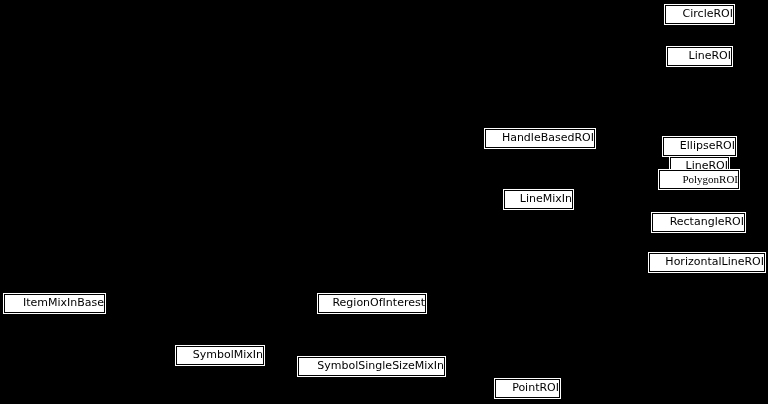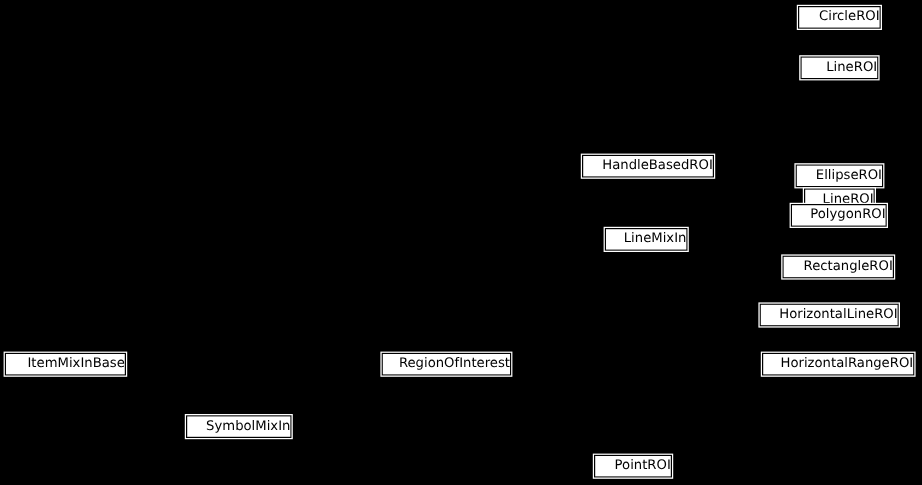--- a/index.html
+++ b/index.html
@@ -29,26 +29,26 @@
     white-space: nowrap;
     overflow: hidden;
     cursor: pointer;
   }
 </style>
 </head>
 <body>
 
 <div class="canvas">
     <div class="class-node" style="left: 4px; top: 294px; width: 101px;">ItemMixInBase</div>
-    <div class="class-node" style="left: 155px; top: 346px; width: 88px;">SymbolMixIn</div>
+    <div class="class-node" style="left: 176px; top: 346px; width: 88px;">SymbolMixIn</div>
     <div class="class-node" style="left: 318px; top: 294px; width: 108px;">RegionOfInterest</div>
+    <div class="class-node" style="left: 298px; top: 357px; width: 147px;">SymbolSingleSizeMixIn</div>
     <div class="class-node" style="left: 504px; top: 190px; width: 69px;">LineMixIn</div>
     <div class="class-node" style="left: 485px; top: 129px; width: 110px;">HandleBasedROI</div>
     <div class="class-node" style="left: 495px; top: 379px; width: 65px;">PointROI</div>
     <div class="class-node" style="left: 665px; top: 5px; width: 69px;">CircleROI</div>
     <div class="class-node" style="left: 667px; top: 47px; width: 65px;">LineROI</div>
     <div class="class-node" style="left: 663px; top: 89px; width: 73px; margin-top: 48px;">EllipseROI</div>
     <div class="class-node" style="left: 670px; top: 129px; width: 59px; margin-top: 28px;">LineROI</div>
-    <div class="class-node" style="left: 659px; top: 170px; width: 80px;">PolygonROI</div>
+    <div class="class-node" style="left: 659px; top: 170px; width: 80px; font-family: Liberation Serif, serif;">PolygonROI</div>
     <div class="class-node" style="left: 652px; top: 213px; width: 93px;">RectangleROI</div>
-    <div class="class-node" style="left: 633px; top: 253px; width: 116px;">HorizontalLineROI</div>
-    <div class="class-node" style="left: 635px; top: 294px; width: 127px;">HorizontalRangeROI</div>
+    <div class="class-node" style="left: 649px; top: 253px; width: 116px;">HorizontalLineROI</div>
   </div>
 
 </body></html>

